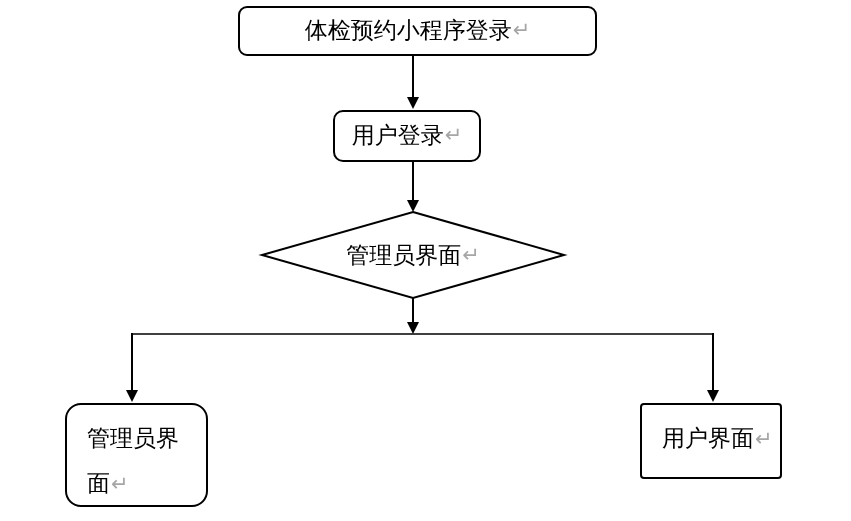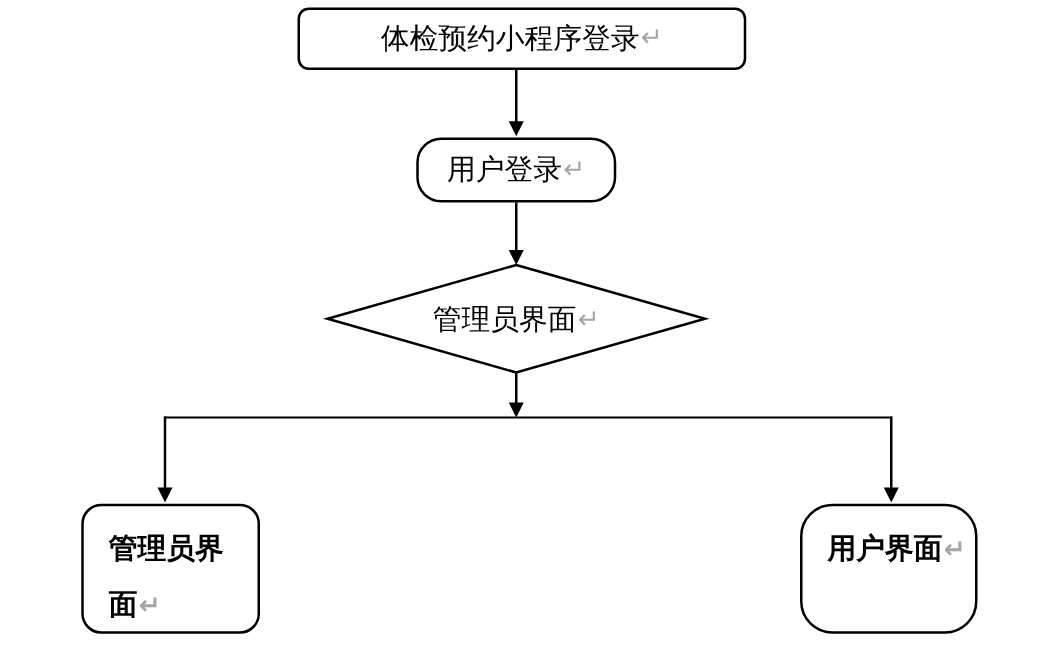--- a/index.html
+++ b/index.html
@@ -39,45 +39,44 @@
   .node-start {
     left: 238px;
     top: 6px;
     width: 359px;
     height: 50px;
     border-radius: 9px;
   }
   .node-login {
     left: 333px;
     top: 110px;
-    width: 160px;
+    width: 148px;
     height: 52px;
-    border-radius: 20px;
+    border-radius: 10px;
   }
   .node-admin {
     left: 65px;
     top: 403px;
     width: 143px;
     height: 104px;
     border-radius: 16px;
   }
   .node-user {
     left: 640px;
     top: 403px;
     width: 142px;
-    height: 104px;
-    border-radius: 26px;
+    height: 76px;
+    border-radius: 4px;
   }
   .wrap-text {
     margin: 11px 0 0 20px;
     line-height: 45px;
     font-size: 23px;
     word-break: break-all;
     text-align: left;
-    font-weight: bold;
   }
   .node-admin .wrap-text { width: 96px; }
   .node-user  .wrap-text { width: 118px; white-space: nowrap; }
   .decision-label {
     position: absolute;
     left: 262px;
     top: 212px;
     width: 302px;
     height: 86px;
     display: flex;

